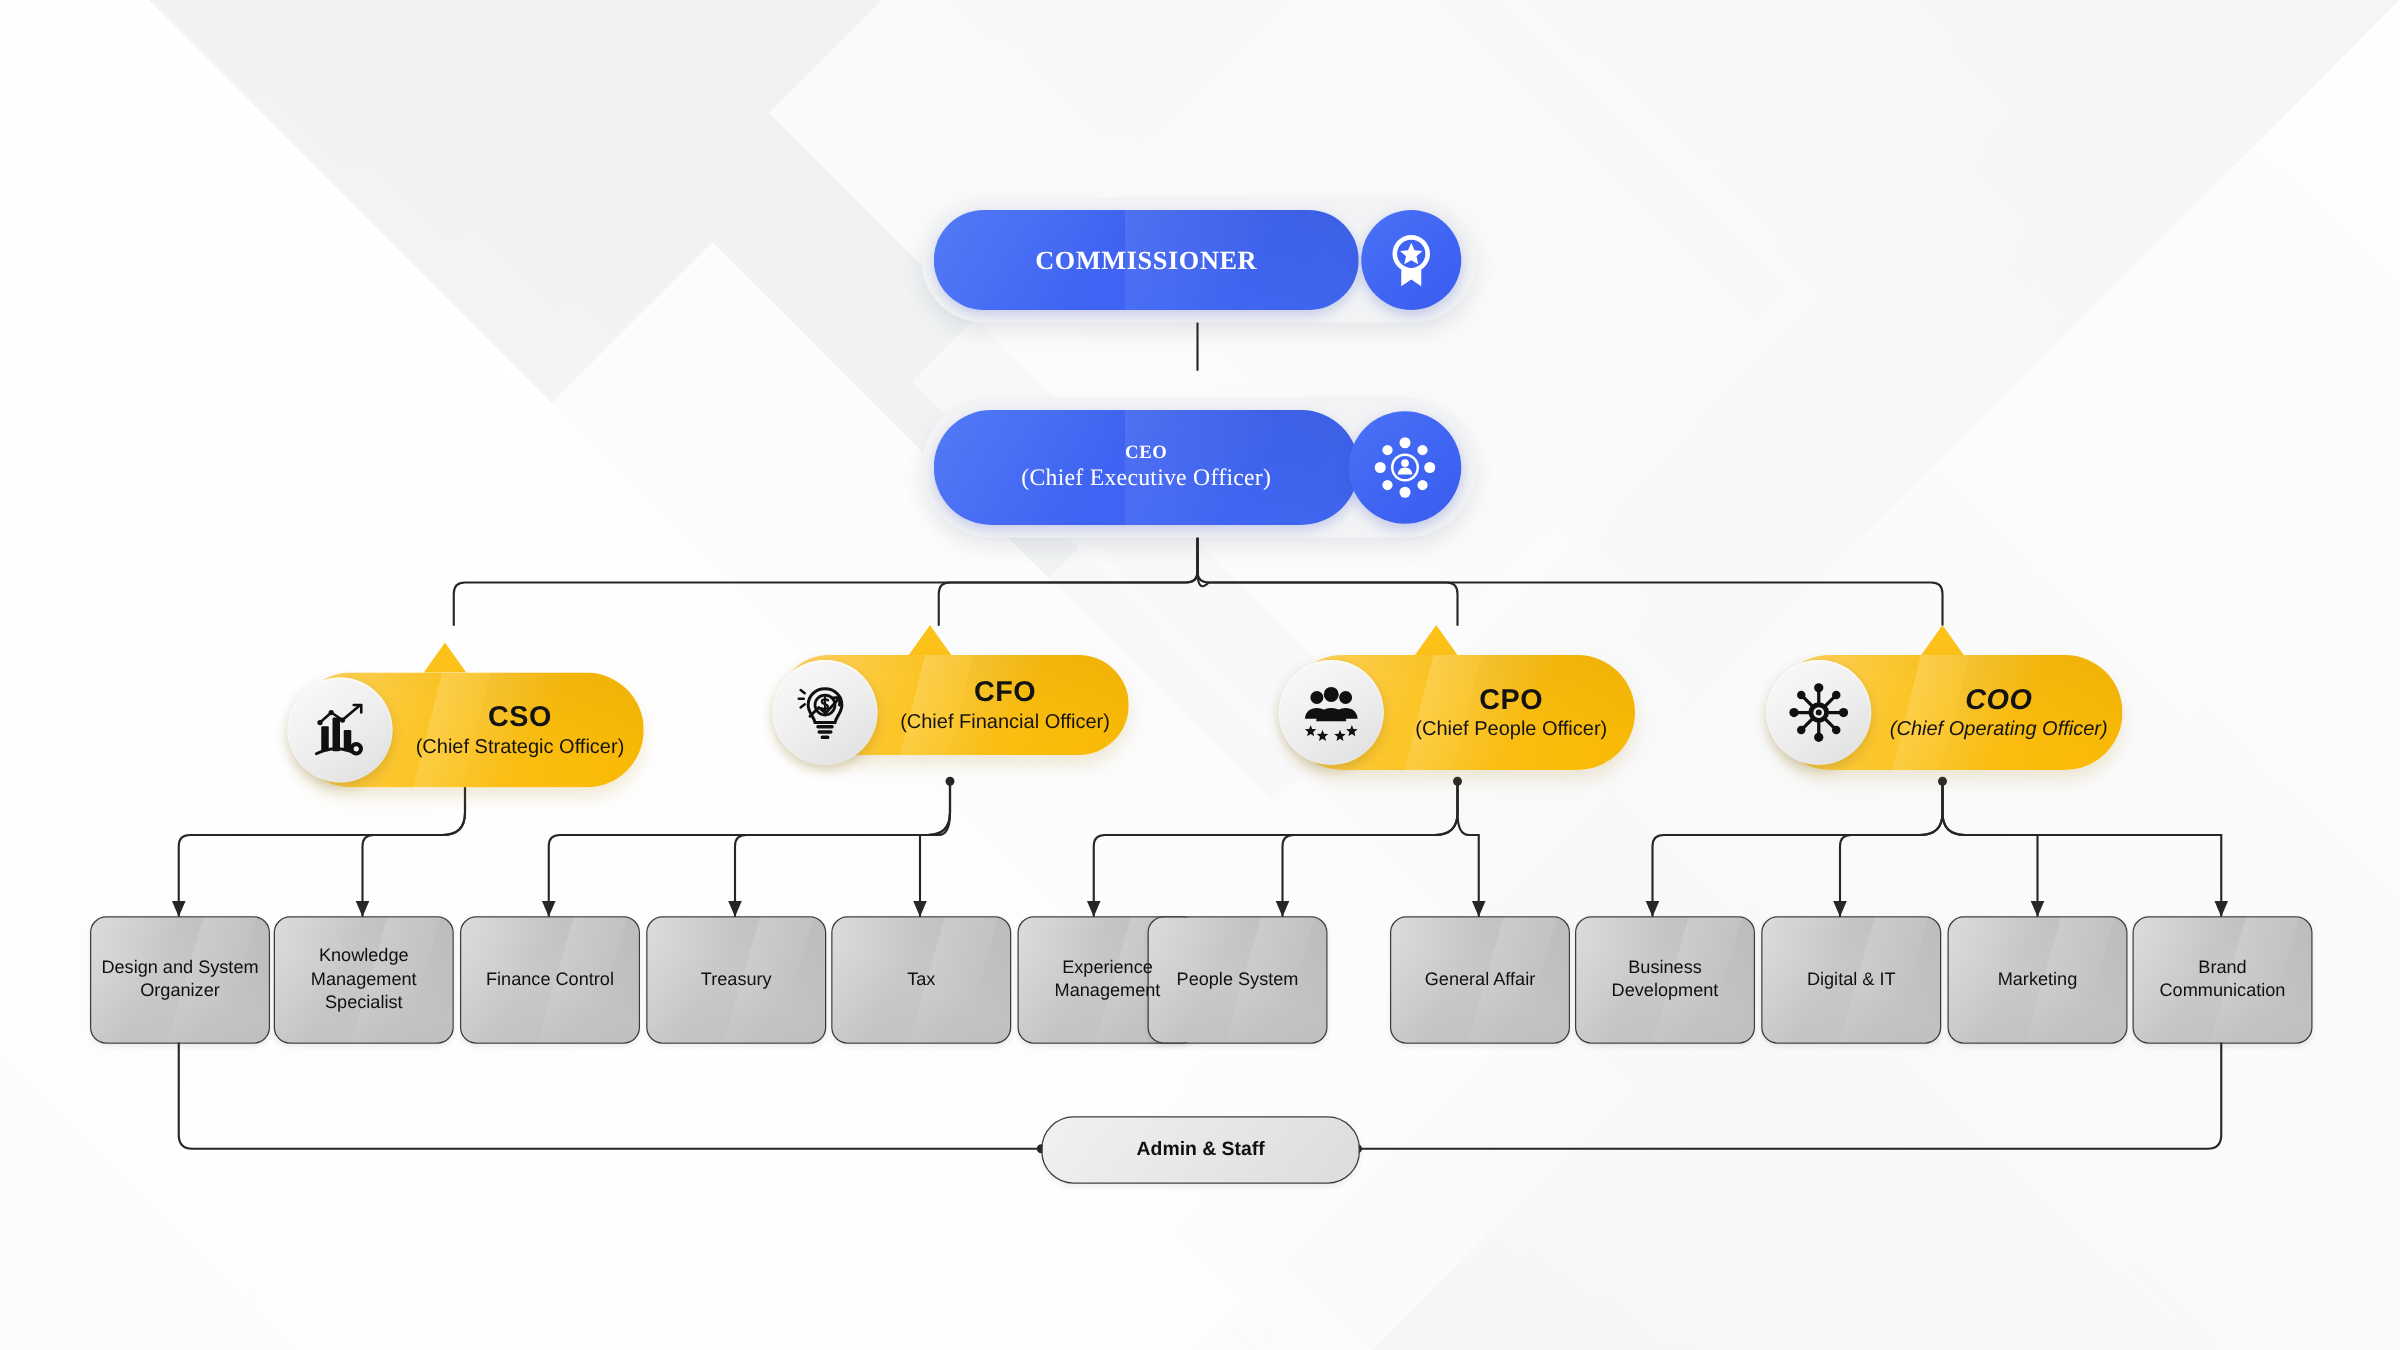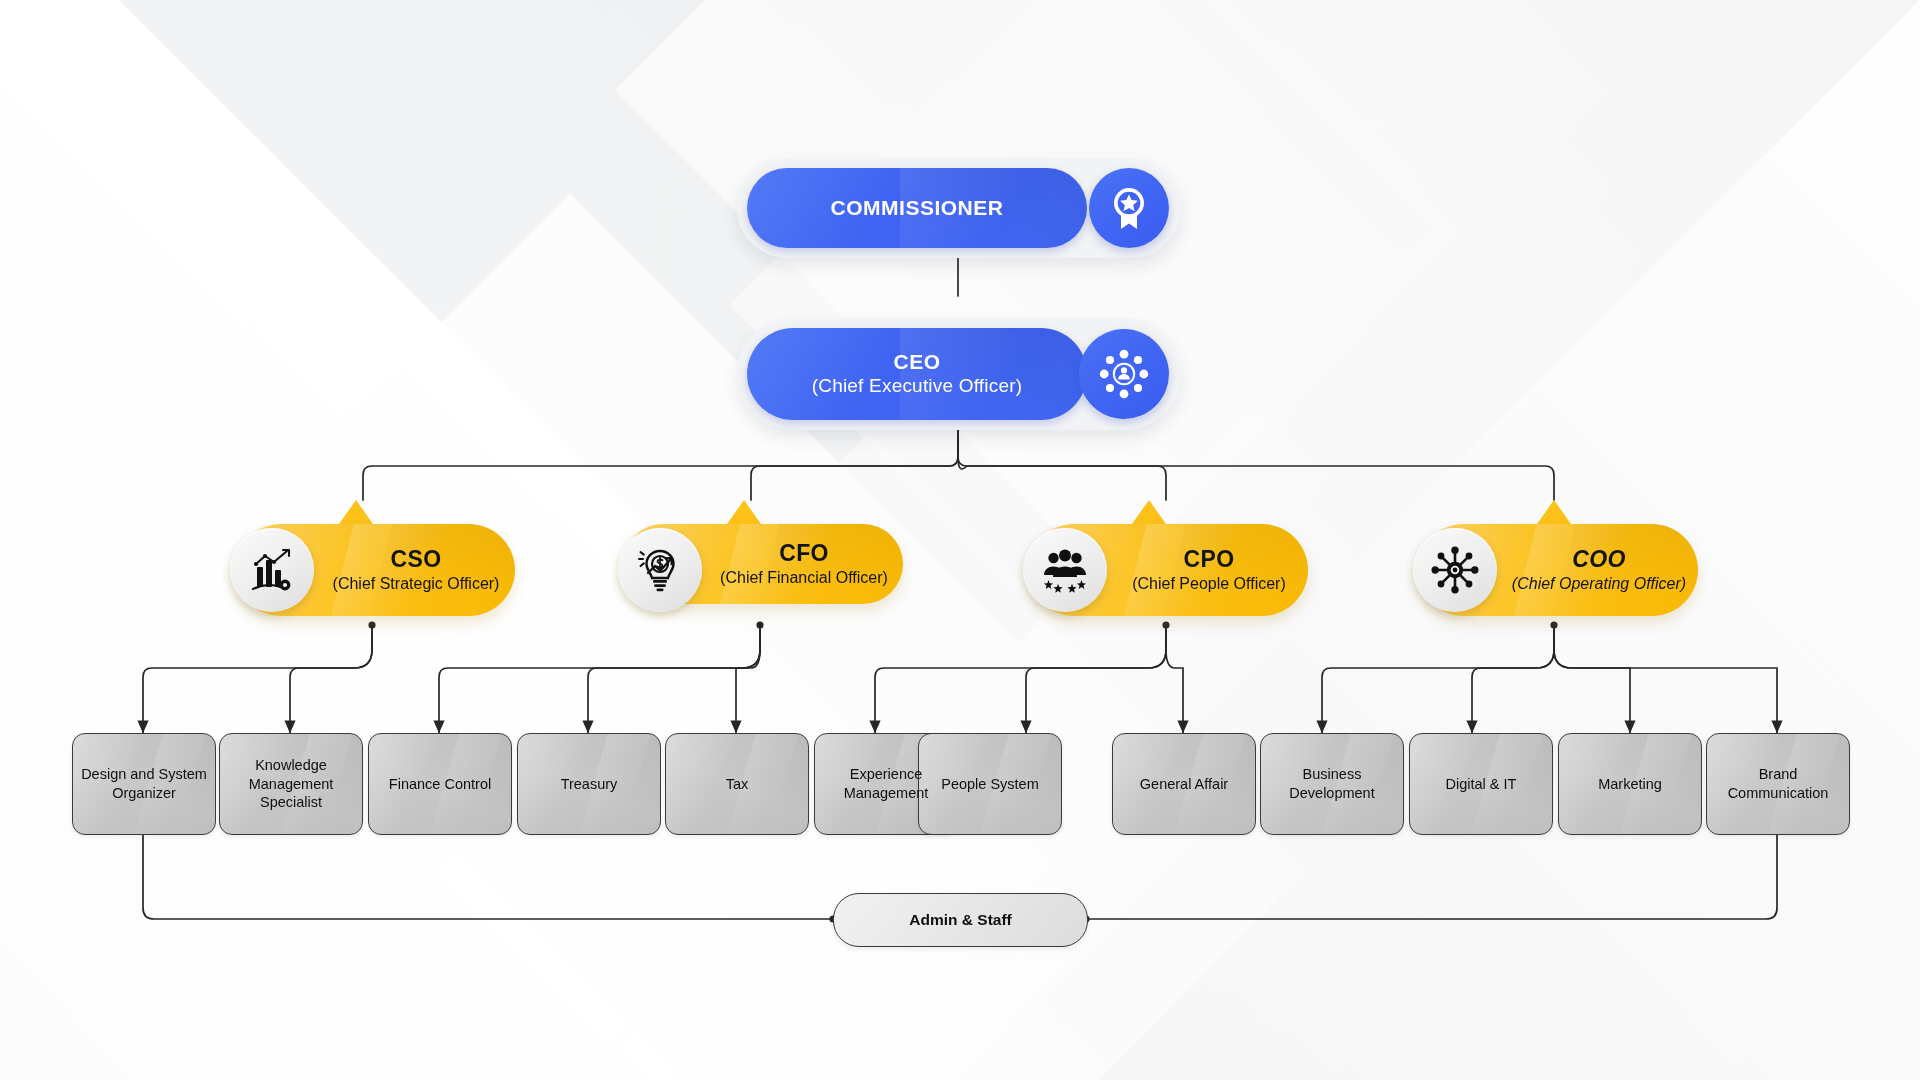--- a/index.html
+++ b/index.html
@@ -115,20 +115,21 @@
     background: linear-gradient(120deg, rgba(255,255,255,.09), rgba(255,255,255,0) 70%);
     border-radius: 0 50px 50px 0;
     pointer-events: none;
   }
   .exec-title {
     font-weight: bold;
     letter-spacing: .5px;
     line-height: 1.18;
     position: relative;
     z-index: 2;
+    font-family: Liberation Serif, serif;
   }
   .exec-sub {
     font-weight: normal;
     letter-spacing: .2px;
     display: block;
   }
   .exec-badge {
     position: absolute;
     border-radius: 50%;
     background:
@@ -314,42 +315,42 @@
         <path d="M16 29 L16 45 L24 39.5 L32 45 L32 29 Z" fill="#ffffff"></path>
         <circle cx="24" cy="19" r="15" fill="#ffffff"></circle>
         <circle cx="24" cy="19" r="11.3" fill="#3f63f2"></circle>
         <path d="M24 10.2 L26.6 16.1 L33 16.8 L28.2 21 L29.6 27.3 L24 24.1 L18.4 27.3 L19.8 21 L15 16.8 L21.4 16.1 Z" fill="#ffffff"></path>
       </svg>
     </div>
   </div>
 
   <div class="exec-shell" style="left:737px; top:318px; width:444px; height:112px;">
     <div class="exec-pill" style="width:340px; height:92px; flex-direction:column;">
-      <div class="exec-title" style="font-size:21px;">CEO</div>
+      <div class="exec-title" style="font-size:15px;">CEO</div>
       <div class="exec-title exec-sub" style="font-size:19px;">(Chief Executive Officer)</div>
     </div>
     <div class="exec-badge" style="right:12px; top:11px; width:90px; height:90px;">
       <svg width="54" height="54" viewBox="0 0 54 54" aria-hidden="true">
         <circle cx="27" cy="27" r="11.2" fill="#ffffff"></circle>
         <circle cx="27" cy="27" r="9.2" fill="#3f63f2"></circle>
         <circle cx="27" cy="23.4" r="3.1" fill="#ffffff"></circle>
         <path d="M21.2 32.6 c0-3.4 2.6-5.6 5.8-5.6 s5.8 2.2 5.8 5.6 z" fill="#ffffff"></path>
         <circle cx="27" cy="7.2" r="4.4" fill="#ffffff"></circle>
         <circle cx="27" cy="46.8" r="4.4" fill="#ffffff"></circle>
         <circle cx="7.2" cy="27" r="4.4" fill="#ffffff"></circle>
         <circle cx="46.8" cy="27" r="4.4" fill="#ffffff"></circle>
         <circle cx="13" cy="13" r="4.1" fill="#ffffff"></circle>
         <circle cx="41" cy="13" r="4.1" fill="#ffffff"></circle>
         <circle cx="13" cy="41" r="4.1" fill="#ffffff"></circle>
         <circle cx="41" cy="41" r="4.1" fill="#ffffff"></circle>
       </svg>
     </div>
   </div>
 
-  <div class="node" style="left:235px; top:500px; width:280px; height:125px;">
+  <div class="node" style="left:235px; top:514px; width:280px; height:125px;">
     <div class="clevel-arrow" style="left:104px; top:0;"></div>
     <div class="clevel-pill" style="left:0; top:24px; width:280px; height:92px;">
       <div class="clevel-text">
         <div class="clevel-abbr">CSO</div>
         <div class="clevel-full">(Chief Strategic Officer)</div>
       </div>
     </div>
     <div class="clevel-icon" style="left:-5px; top:28px; width:84px; height:84px;">
       <svg width="50" height="50" viewBox="0 0 50 50" aria-hidden="true">
         <rect x="10" y="22" width="6" height="20" rx="1" fill="#101010"></rect>

